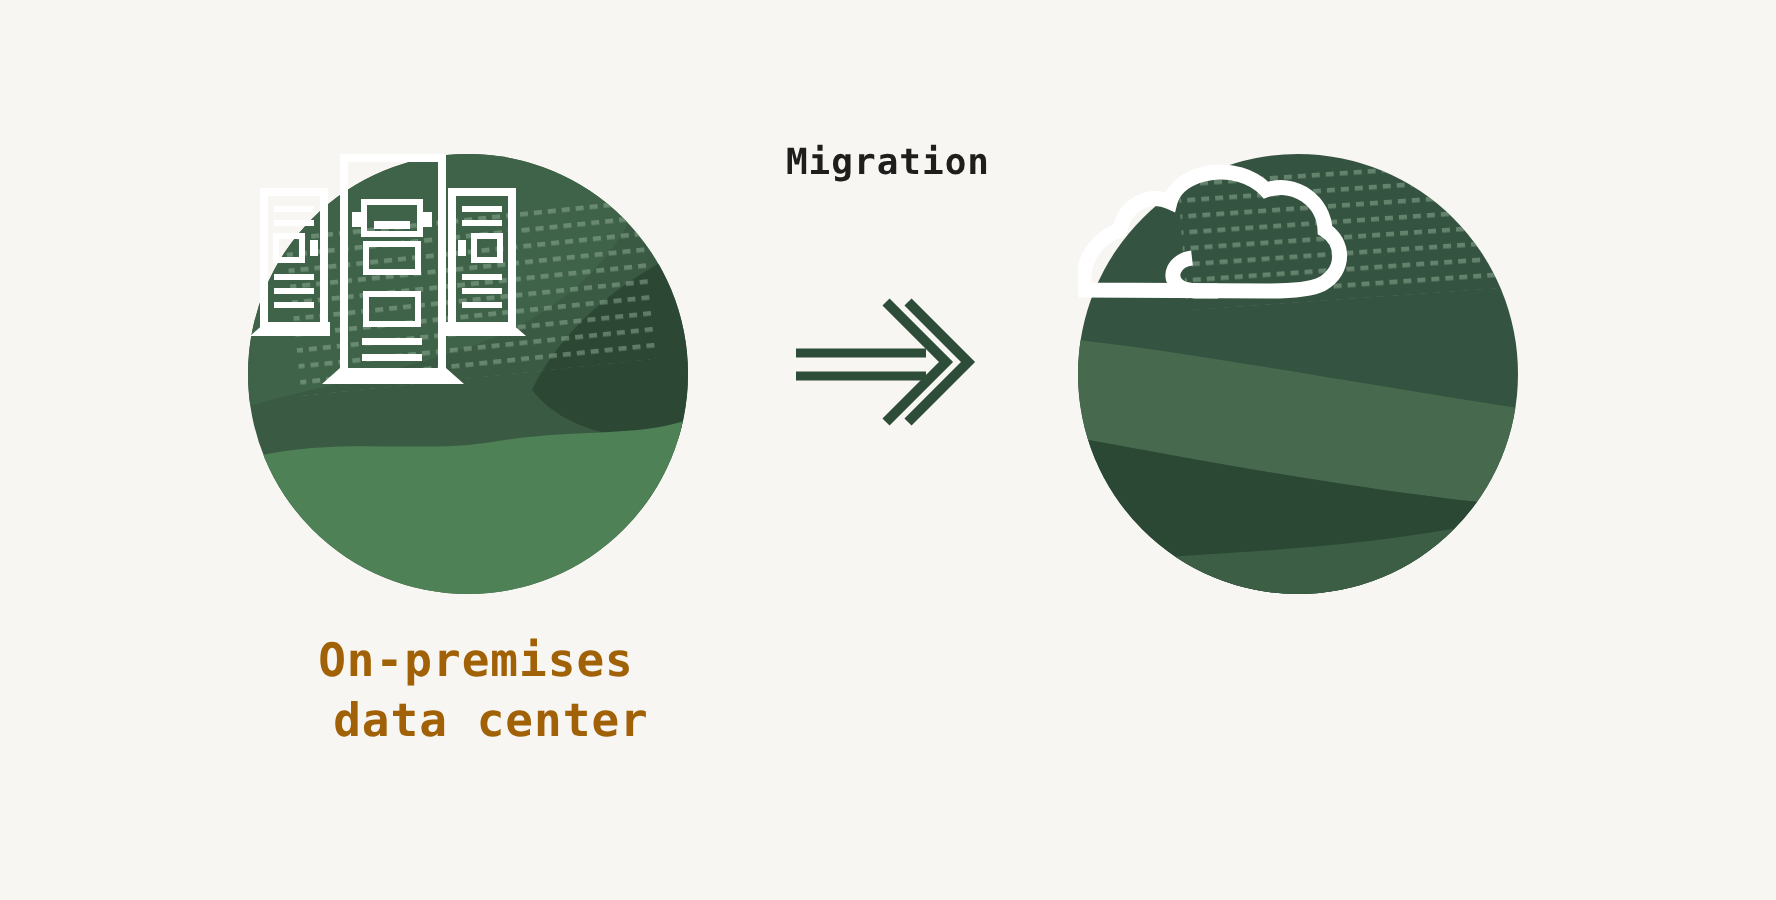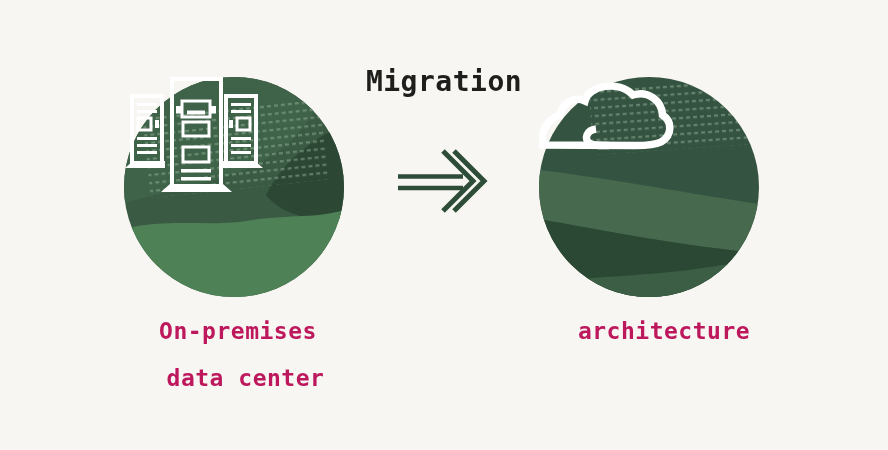--- a/index.html
+++ b/index.html
@@ -7,42 +7,42 @@
     width:888px;height:450px;
     background:#f8f6f2;
     font-family:"DejaVu Sans Mono","Liberation Mono",monospace;
     overflow:hidden;
     position:relative;
   }
   .canvas{position:absolute;inset:0;}
   .title{
     position:absolute;left:334px;top:66px;width:220px;
     text-align:center;
-    font-size:28px;line-height:31px;font-weight:700;color:#1e1e1c;
+    font-size:18px;line-height:31px;font-weight:700;color:#1e1e1c;
     letter-spacing:.5px;
   }
   .node-circle{
     position:absolute;top:77px;width:220px;height:220px;
   }
   .node-circle.left{left:124px;}
   .node-circle.right{left:539px;}
   .node-circle svg{position:absolute;left:0;top:0;}
   .node-icon{position:absolute;}
   .icon-servers{left:41px;top:56px;}
   .icon-cloud{left:36px;top:63px;}
   .arrow-wrap{position:absolute;left:394px;top:146px;}
   .node-label{
     position:absolute;top:316px;width:250px;
     text-align:center;
-    font-size:23px;line-height:30px;font-weight:700;color:#be185d;
+    font-size:23px;line-height:30px;font-weight:700;color:#a16207;
     letter-spacing:.5px;
   }
   .node-label.left{left:113px;}
   .node-label.right{left:539px;}
-  .indent-right{text-indent:15px;margin-top:17px;}
+  .indent-right{text-indent:15px;}
   .indent-left{text-indent:-16px;}
 </style>
 </head>
 <body>
 
 <div class="canvas">
 
   <div class="title">
     <div>Migration</div>
   </div>
@@ -143,16 +143,15 @@
       </g>
     </svg>
   </div>
 
   <div class="node-label left">
     <div>On-premises</div>
     <div class="indent-right">data center</div>
   </div>
 
   <div class="node-label right">
-    <div>architecture</div>
   </div>
 
 </div>
 
 </body></html>

